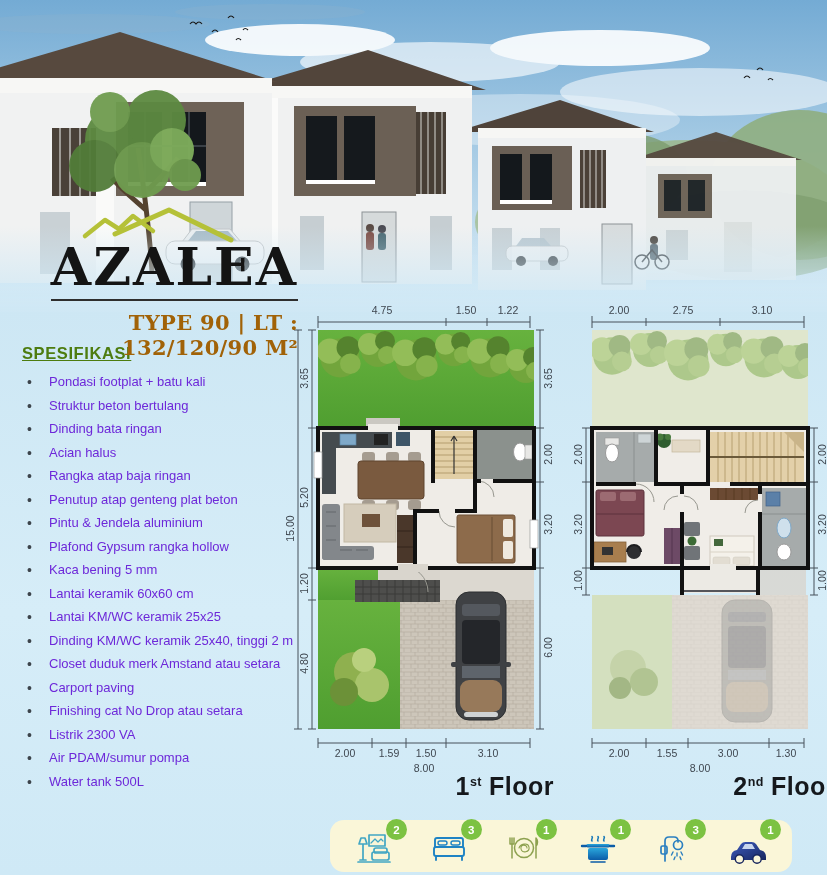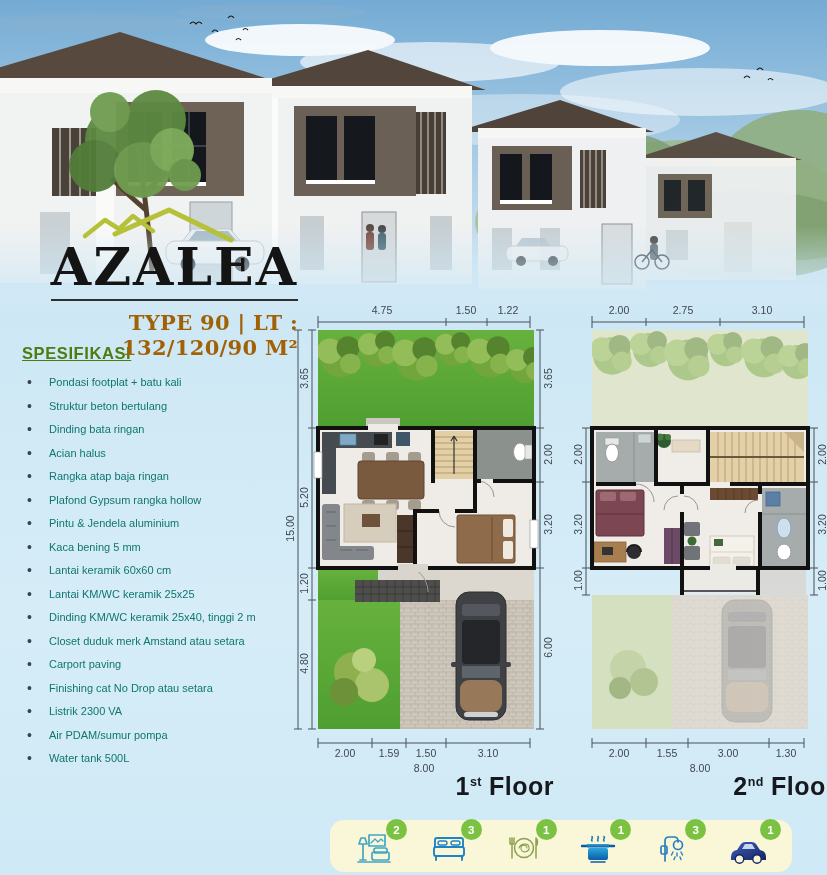--- a/index.html
+++ b/index.html
@@ -13,22 +13,22 @@
   .logo-title{font-family:"DejaVu Serif","Liberation Serif",serif;font-weight:700;
               font-size:52px;line-height:1.04;color:#141414;letter-spacing:2px;
               border-bottom:2.5px solid #2e2e2e;padding-bottom:5px;display:inline-block;}
   .logo-sub{font-family:"DejaVu Serif","Liberation Serif",serif;font-weight:700;
             font-size:21px;color:#a16207;margin-top:9px;letter-spacing:.3px;}
   
   .spec{position:absolute;left:22px;top:344px;width:282px;z-index:4;}
   .spec h3{margin:0 0 9px;font-size:16.5px;font-weight:700;color:#4d7c0f;
            text-decoration:underline;letter-spacing:.6px;}
   .spec ul{list-style:none;margin:0;padding:0;}
-  .spec li{position:relative;padding-left:27px;padding-right:4px;font-size:11px;
-           color:#0f766e;line-height:20px;margin-bottom:3.5px;}
+  .spec li{position:relative;padding-left:27px;padding-right:4px;font-size:13px;
+           color:#6d28d9;line-height:20px;margin-bottom:3.5px;}
   .spec li::before{content:"•";position:absolute;left:5px;top:0;color:#3c444b;font-size:14px;}
   
   .plan{position:absolute;top:300px;z-index:3;}
   .plan1{left:282px;width:272px;height:478px;}
   .plan2{left:572px;width:264px;height:478px;}
   .dim{position:absolute;font-size:10.5px;color:#3f4750;width:40px;text-align:center;
        height:13px;line-height:13px;}
   .dim.v{transform:rotate(-90deg);}
   .floor-label{position:absolute;top:772px;font-size:25px;font-weight:700;color:#15181c;
                text-align:right;z-index:4;letter-spacing:.5px;}
@@ -194,22 +194,23 @@
 </div>
 
 <div class="spec">
   <h3>SPESIFIKASI</h3>
   <ul>
     <li>Pondasi footplat + batu kali</li>
     <li>Struktur beton bertulang</li>
     <li>Dinding bata ringan</li>
     <li>Acian halus</li>
     <li>Rangka atap baja ringan</li>
+    <li>Penutup atap genteng plat beton</li>
+    <li>Pintu &amp; Jendela aluminium</li>
     <li>Plafond Gypsum rangka hollow</li>
-    <li>Pintu &amp; Jendela aluminium</li>
     <li>Kaca bening 5 mm</li>
     <li>Lantai keramik 60x60 cm</li>
     <li>Lantai KM/WC keramik 25x25</li>
     <li>Dinding KM/WC keramik 25x40, tinggi 2 m</li>
     <li>Closet duduk merk Amstand atau setara</li>
     <li>Carport paving</li>
     <li>Finishing cat No Drop atau setara</li>
     <li>Listrik 2300 VA</li>
     <li>Air PDAM/sumur pompa</li>
     <li>Water tank 500L</li>

